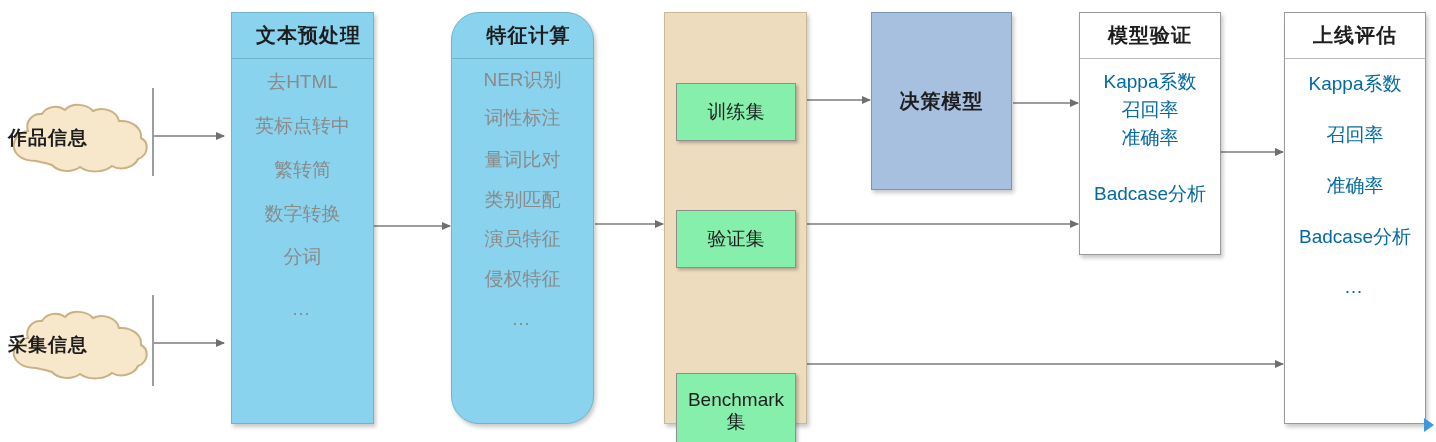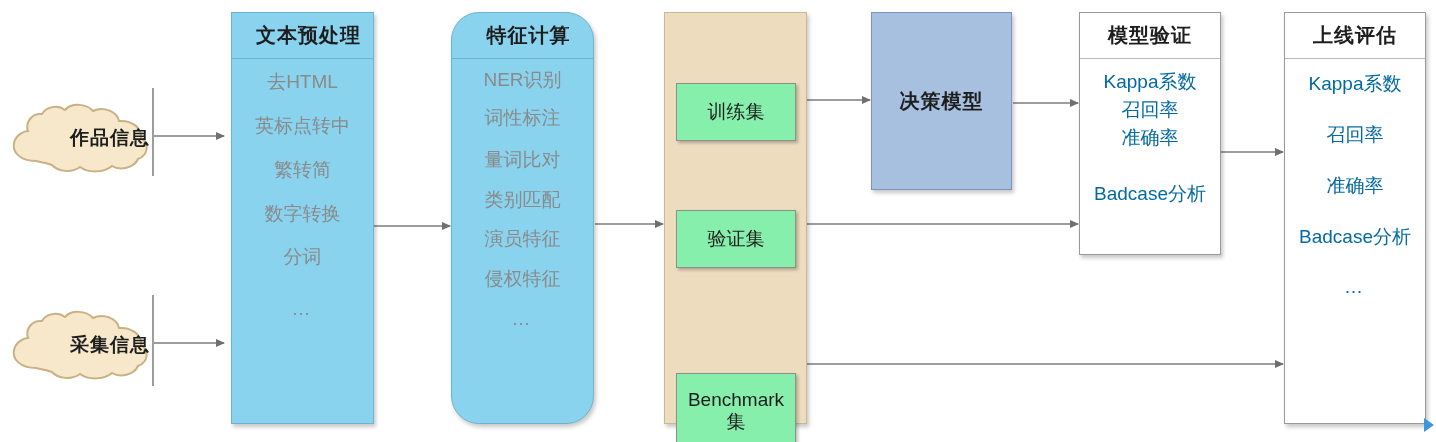--- a/index.html
+++ b/index.html
@@ -24,21 +24,21 @@
     width: 1436px;
     height: 442px;
     pointer-events: none;
   }
 
   
   .cloud {
     position: absolute;
     display: flex;
     align-items: center;
-    justify-content: flex-end;
+    justify-content: flex-start;
   }
   .cloud .cloud-bg {
     position: absolute;
     left: 0; top: 0;
     width: 100%; height: 100%;
   }
   .cloud .cloud-label {
     position: relative;
     z-index: 2;
     font-size: 19px;

